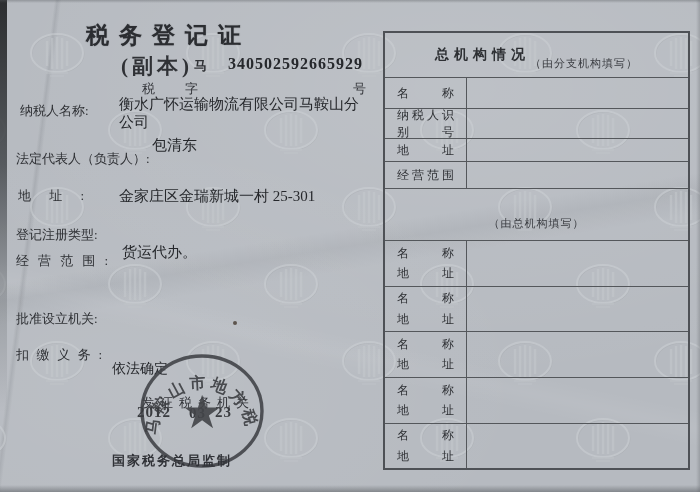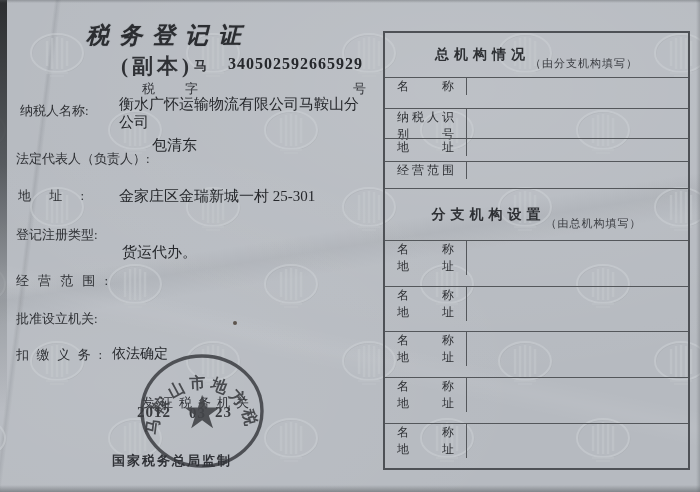--- a/index.html
+++ b/index.html
@@ -14,35 +14,35 @@
       linear-gradient(171deg, transparent 47%, rgba(60,64,70,.07) 50%, transparent 54%),
       linear-gradient(12deg, transparent 30%, rgba(255,255,255,.05) 33%, transparent 36%);
     color:#2f3135;
   }
   .abs{position:absolute;}
   .lbl{position:absolute;font-size:13px;color:#2e3034;white-space:nowrap;}
   .jlbl{white-space:normal;text-align:justify;text-align-last:justify;}
   .val{position:absolute;font-size:15px;font-weight:normal;color:#26282c;line-height:18px;}
   .title{
     position:absolute;left:86px;top:20px;font-size:23px;font-weight:bold;
-    letter-spacing:10px;color:#2b2d31;text-shadow:0 0 1px rgba(43,45,49,.55);white-space:nowrap;font-style:italic;
+    letter-spacing:10px;color:#2b2d31;text-shadow:0 0 1px rgba(43,45,49,.55);white-space:nowrap;
   }
   .copy{position:absolute;left:121px;top:52px;font-size:21px;font-weight:bold;letter-spacing:4px;}
   .ser-prefix{position:absolute;left:194px;top:57px;font-size:13px;font-weight:bold;}
   .ser-num{position:absolute;left:228px;top:55px;font-size:16px;font-weight:bold;letter-spacing:1px;color:#26282c;}
   .cap{position:absolute;top:80px;font-size:13px;color:#33353a;}
   
   .rtable{
     position:absolute;left:383px;top:31px;width:307px;height:439px;
     border:2px solid #4e5156;box-sizing:border-box;display:flex;flex-direction:column;
   }
   .thead{display:flex;justify-content:center;align-items:center;box-sizing:border-box;}
   .thead .t1{font-size:14px;font-weight:bold;letter-spacing:5px;color:#2e3034;}
   .thead .t2{font-size:11px;color:#3a3c41;letter-spacing:1px;margin-top:17px;}
-  .trow{display:flex;border-top:1px solid #54575b;box-sizing:border-box;flex-direction:column;}
+  .trow{display:flex;border-top:1px solid #54575b;box-sizing:border-box;}
   .cl{
     width:82px;box-sizing:border-box;border-right:1px solid #54575b;
     display:flex;flex-direction:column;justify-content:center;
     padding:0 12px;font-size:12px;color:#2e3034;
   }
   .cl span{display:block;text-align:justify;text-align-last:justify;}
   .cv{flex:1;font-size:12px;color:#2e3034;}
   
   .sealbox{position:absolute;left:136px;top:350px;width:132px;height:122px;}
   .seal-date{font:bold 15px "Liberation Serif",serif;fill:#393b3f;letter-spacing:1px;}
@@ -264,27 +264,27 @@
 
   <div class="val" style="left:152px;top:136px;">包清东</div>
   <div class="lbl" style="left:16px;top:150px;">法定代表人（负责人）:</div>
 
   <div class="val" style="left:119px;top:168px;margin-top:19px;">金家庄区金瑞新城一村 25-301</div>
   <div class="lbl jlbl" style="left:18px;top:187px;width:66px;">地址:</div>
 
   <div class="lbl" style="left:16px;top:226px;">登记注册类型:</div>
 
   <div class="val" style="left:122px;top:243px;">货运代办。</div>
-  <div class="lbl jlbl" style="left:16px;top:272px;width:92px;">经营范围:</div>
+  <div class="lbl jlbl" style="left:16px;top:252px;width:92px;">经营范围:</div>
 
   <div class="lbl" style="left:16px;top:310px;">批准设立机关:</div>
   <div class="val" style="left:124px;top:303px;"></div>
 
   <div class="lbl jlbl" style="left:16px;top:346px;width:86px;">扣缴义务:</div>
-  <div class="val" style="left:112px;top:345px;font-weight:normal;font-size:14px;">依法确定</div>
+  <div class="val" style="left:112px;top:360px;font-weight:normal;font-size:14px;">依法确定</div>
 
   <div class="issuing">发证税务机关</div>
 
   <div class="sealbox">
     <svg width="132" height="122" viewBox="0 0 132 122">
       <ellipse cx="66" cy="61" rx="60" ry="55" fill="none" stroke="#3f4145" stroke-width="3.4" opacity=".88"></ellipse>
       <path id="sealArc" d="M 23 89 A 44 42 0 1 1 109 89" fill="none"></path>
       <text font-size="16" font-weight="bold" fill="#3f4145" letter-spacing="4" opacity=".92">
         <textPath href="#sealArc" startOffset="4">马鞍山市地方税务局</textPath>
       </text>
@@ -320,21 +320,20 @@
         </div>
       <div class="cv"></div>
     </div>
     <div class="trow" style="height:27px;">
       <div class="cl">
           <span>经营范围</span>
         </div>
       <div class="cv"></div>
     </div>
     <div class="thead" style="height:52px;border-top:1px solid #54575b;">
-      <div class="t1">分支机构设置</div>
       <div class="t2">（由总机构填写）</div>
     </div>
     <div class="trow" style="height:46px;">
       <div class="cl" style="justify-content:space-evenly;">
         <span>名称</span>
         <span>地址</span>
       </div>
       <div class="cv"></div>
     </div>
     <div class="trow" style="height:45px;">

